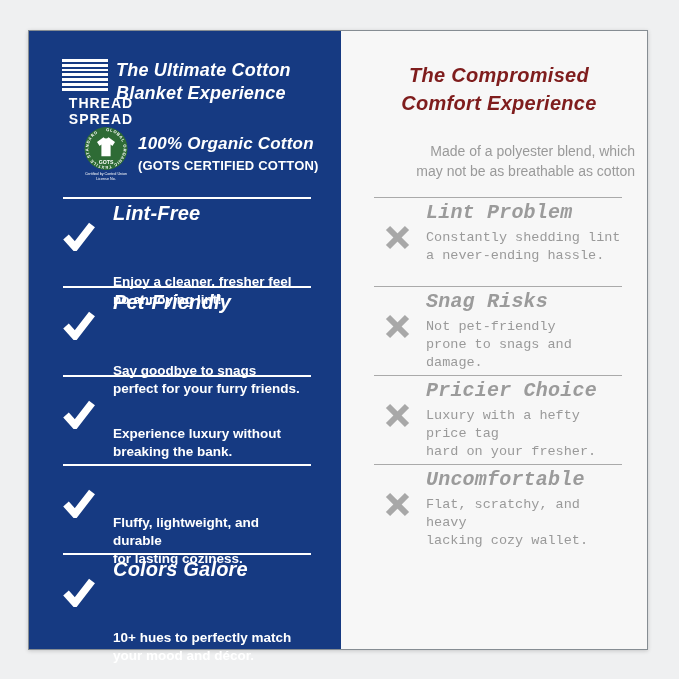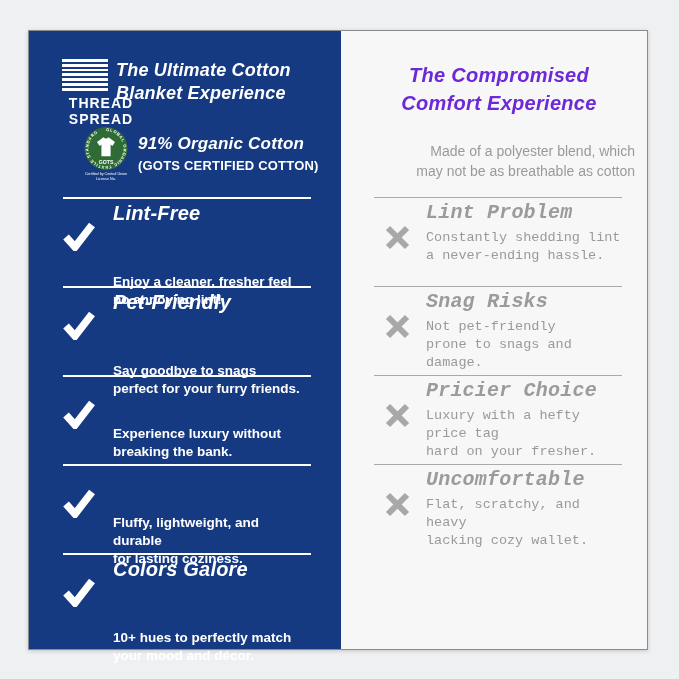--- a/index.html
+++ b/index.html
@@ -42,21 +42,21 @@
   .panel-left .row-icon{width:50px;padding-top:22px;}
   .panel-right .row-icon{width:52px;padding-top:26px;padding-left:10px;box-sizing:border-box;}
   .row-title{font-size:20px;font-weight:bold;font-style:italic;margin-top:3px;letter-spacing:.2px;}
   .row-desc{font-size:13.5px;line-height:1.35;margin-top:5px;white-space:pre-line;}
   .panel-left .row-desc{font-weight:bold;margin-top:48px;}
   .panel-right .row-title{color:#9b9b9b;}
   .panel-right .row-desc{color:#9a9a9a;}
 
   
   .right-title{position:absolute;top:30px;left:0;right:0;margin:0;text-align:center;
-    font-size:20px;font-weight:bold;font-style:italic;color:#6d28d9;line-height:1.4;white-space:pre-line;letter-spacing:.3px;padding-left:10px;}
+    font-size:20px;font-weight:bold;font-style:italic;color:#7f1d1d;line-height:1.4;white-space:pre-line;letter-spacing:.3px;padding-left:10px;}
   .right-sub{position:absolute;top:110px;left:12px;right:12px;margin:0;text-align:right;
     font-size:14px;color:#9a9a9a;line-height:1.45;white-space:pre-line;}
 </style>
 </head>
 <body>
 
 <div class="card">
 
   <section class="panel panel-left">
 
@@ -86,21 +86,21 @@
         <circle cx="23" cy="23.5" r="21.5" fill="#2e6b35"></circle>
         <text font-size="4.1" fill="#ffffff" letter-spacing="0.7" font-weight="bold">
           <textPath href="#ring">GLOBAL ORGANIC TEXTILE STANDARD</textPath>
         </text>
         <path fill="#ffffff" d="M14 17 L20.5 12.2 C21.8 13.9 24.2 13.9 25.5 12.2 L32 17 L29.4 21 L27.6 19.6 L27.6 31.2 L18.4 31.2 L18.4 19.6 L16.6 21 Z"></path>
         <text x="23" y="38.8" text-anchor="middle" font-size="5.2" font-weight="bold" fill="#ffffff">GOTS</text>
         <text x="23" y="50" text-anchor="middle" font-size="3.7" fill="#ffffff">Certified by Control Union</text>
         <text x="23" y="54.6" text-anchor="middle" font-size="3.7" fill="#ffffff">License No.</text>
       </svg>
       <div>
-        <div class="organic-title">91% Organic Cotton</div>
+        <div class="organic-title">100% Organic Cotton</div>
         <div class="organic-sub">(GOTS CERTIFIED COTTON)</div>
       </div>
     </div>
 
     <div class="list">
 
       <div class="row">
         <div class="row-icon">
           <svg width="32" height="30" viewBox="0 0 32 30">
               <polyline points="3,16 12,26 29,4" fill="none" stroke="#ffffff" stroke-width="7.5"></polyline>

